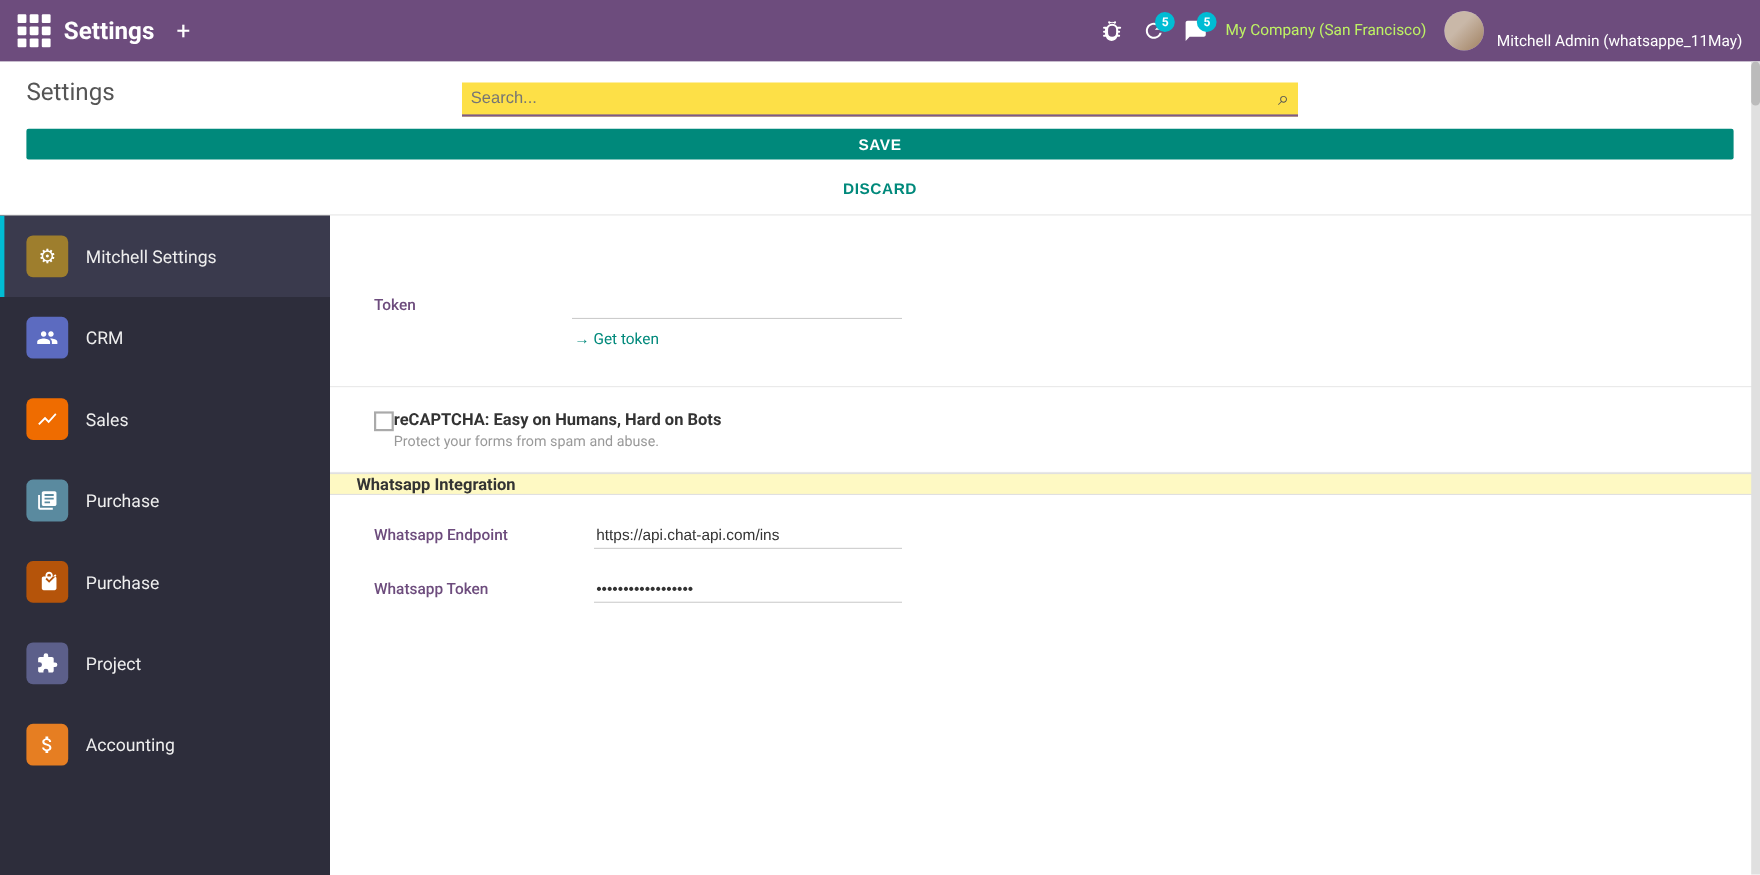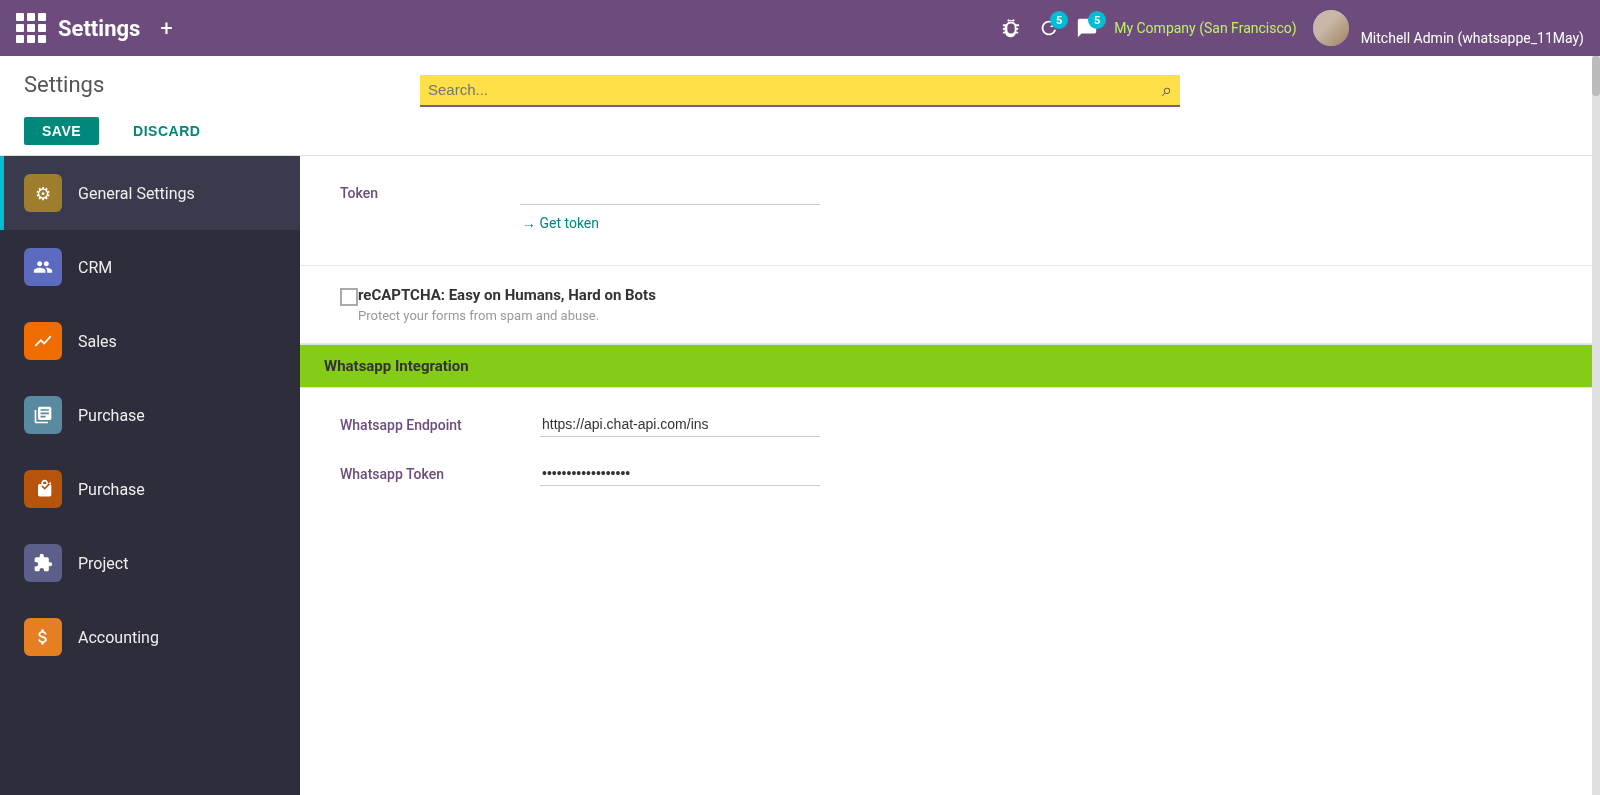--- a/index.html
+++ b/index.html
@@ -117,22 +117,23 @@
       width: 100%;
       background: transparent;
     }
     .search-icon-btn {
       cursor: pointer;
       color: #555;
       font-size: 18px;
     }
     .toolbar {
       display: flex;
-      gap: 24px;
+      gap: 12px;
       padding: 8px 0 10px 0;
+      flex-direction: column;
     }
     .btn-save {
       background: #00897b;
       color: white;
       border: none;
       padding: 6px 18px;
       font-size: 14px;
       font-weight: bold;
       cursor: pointer;
       border-radius: 2px;
@@ -199,38 +200,39 @@
       font-weight: 400;
     }
 
     
     .content {
       flex: 1;
       overflow-y: auto;
       background: white;
     }
     .section-divider {
-      background: #84cc16;
-      padding: 12px 24px;
+      background: #fef9c3;
+      padding: 0 24px;
       font-size: 15px;
       font-weight: bold;
       color: #333;
       border-bottom: 1px solid #e0e0e0;
       border-top: 1px solid #e0e0e0;
     }
 
     
     .fields-area {
       padding: 24px 40px;
       border-bottom: 1px solid #e8e8e8;
     }
     .field-row {
       display: flex;
       align-items: center;
       margin-bottom: 20px;
+      margin-top: 45px;
     }
     .field-label {
       width: 180px;
       color: #6d4c7d;
       font-size: 14px;
       font-weight: 500;
       flex-shrink: 0;
     }
     .field-value {
       flex: 1;
@@ -385,21 +387,21 @@
     <button class="btn-save">SAVE</button>
     <button class="btn-discard">DISCARD</button>
   </div>
 </div>
 
 <div class="main-layout">
 
   <div class="sidebar">
     <div class="sidebar-item active">
       <div class="sidebar-item-icon icon-general">⚙</div>
-      <span class="sidebar-item-label">General Settings</span>
+      <span class="sidebar-item-label">Mitchell Settings</span>
     </div>
     <div class="sidebar-item">
       <div class="sidebar-item-icon icon-crm">
         <svg width="20" height="20" viewBox="0 0 24 24" fill="white">
             <path d="M16 11c1.66 0 2.99-1.34 2.99-3S17.66 5 16 5c-1.66 0-3 1.34-3 3s1.34 3 3 3zm-8 0c1.66 0 2.99-1.34 2.99-3S9.66 5 8 5C6.34 5 5 6.34 5 8s1.34 3 3 3zm0 2c-2.33 0-7 1.17-7 3.5V19h14v-2.5c0-2.33-4.67-3.5-7-3.5zm8 0c-.29 0-.62.02-.97.05 1.16.84 1.97 1.97 1.97 3.45V19h6v-2.5c0-2.33-4.67-3.5-7-3.5z"></path>
           </svg>
       </div>
       <span class="sidebar-item-label">CRM</span>
     </div>
     <div class="sidebar-item">

